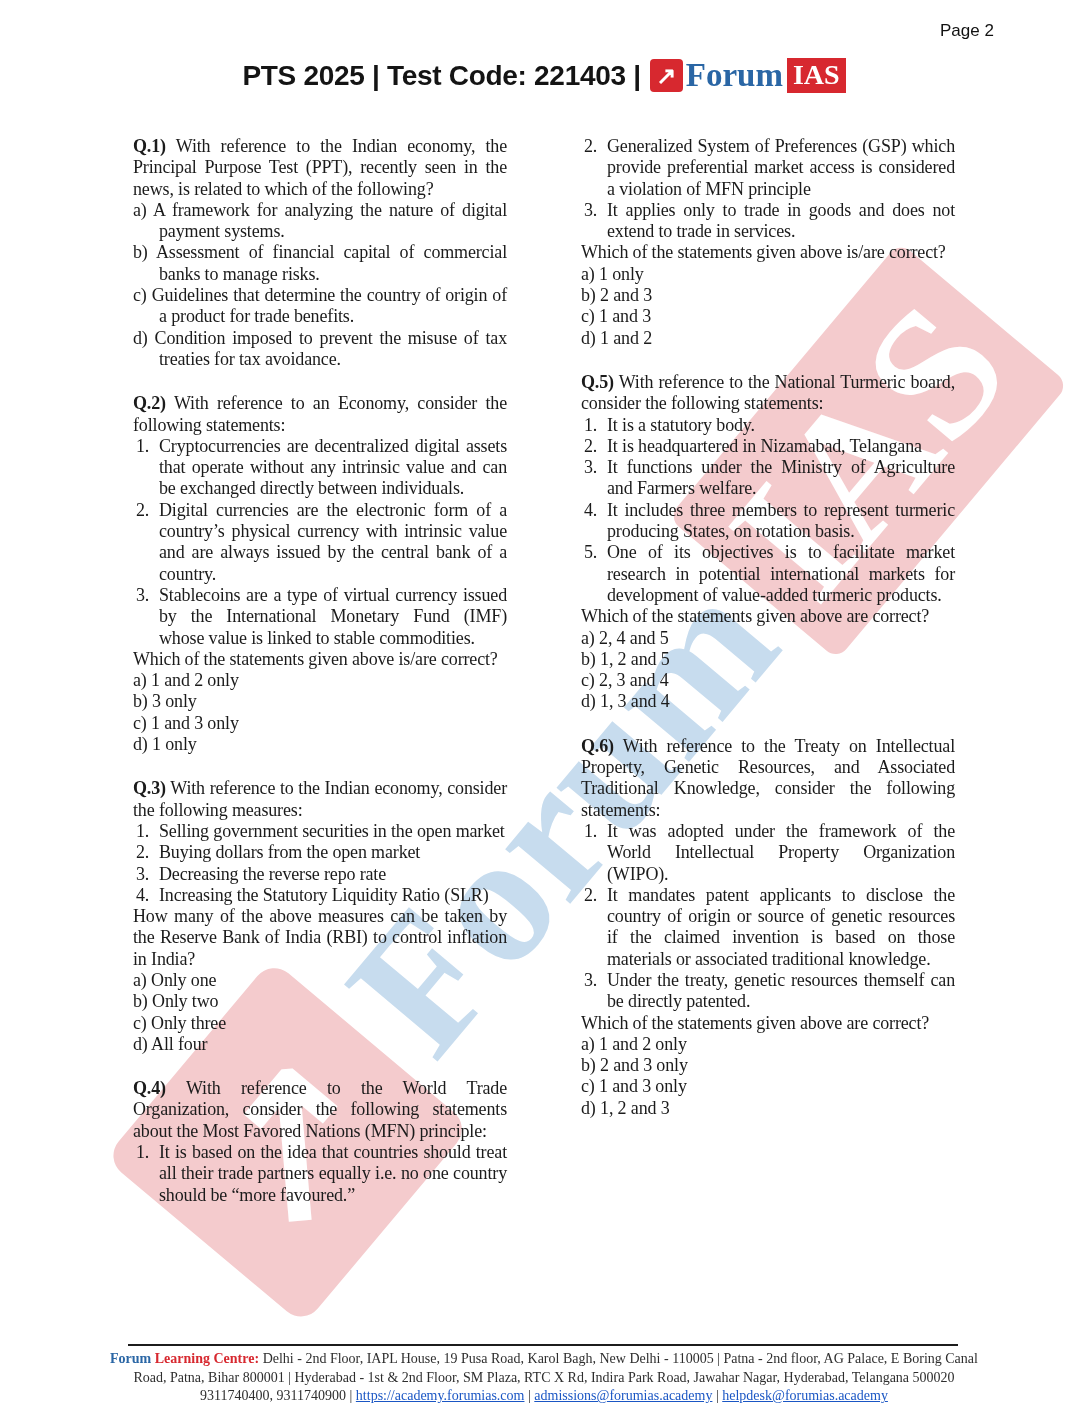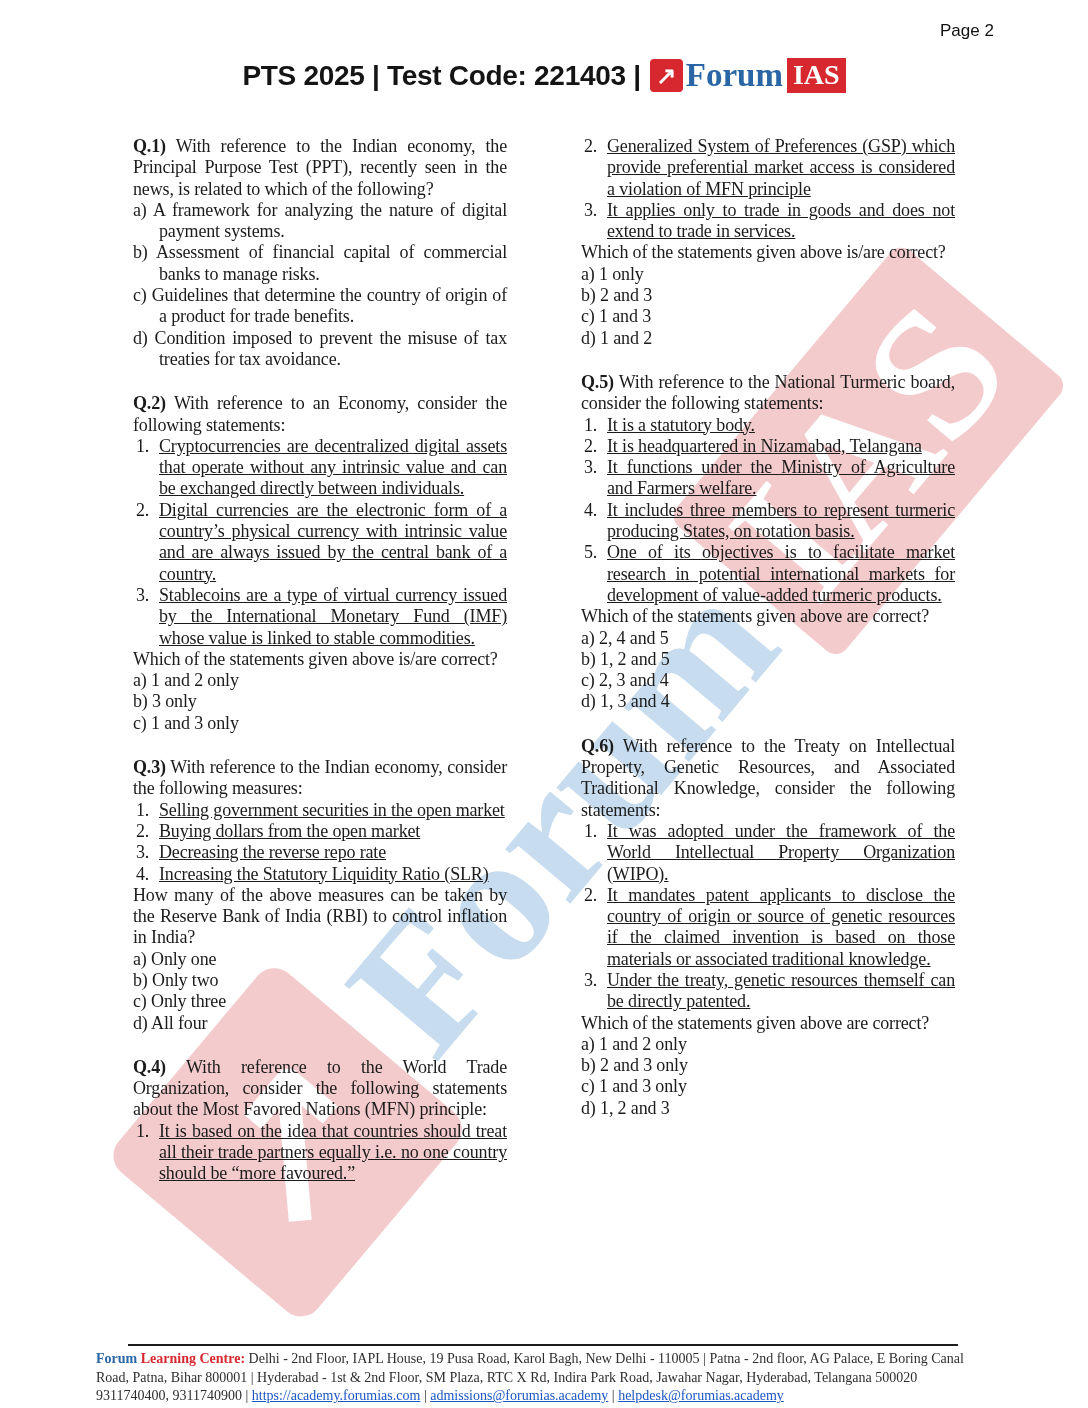--- a/index.html
+++ b/index.html
@@ -33,25 +33,25 @@
   .col{position:absolute;top:131px;width:384px;font-size:18px;line-height:21.3px;
        letter-spacing:-0.15px;z-index:1;}
   .col-left{left:128px;}
   .col-right{left:576px;}
   .qblock{margin:5px;}
   .mt{margin-top:23px;}
   .para{margin:0;text-align:justify;}
   .qnum{font-weight:bold;}
   .stmt{display:flex;padding-left:3px;}
   .stmt-num{flex:0 0 23px;}
-  .stmt-text{flex:1;text-align:justify;text-decoration:underline;}
+  .stmt-text{flex:1;text-align:justify;}
   .opt{padding-left:26px;text-indent:-26px;text-align:justify;}
   
   .footer-rule{position:absolute;left:128px;top:1344px;width:830px;border-top:2px solid #1c1c1c;z-index:1;}
-  .footer{position:absolute;left:96px;top:1350px;width:896px;text-align:left;font-size:14px;
+  .footer{position:absolute;left:96px;top:1350px;width:896px;text-align:center;font-size:14px;
           line-height:18.6px;color:#2e2e2e;z-index:1;}
   .f-blue{color:#2a66a5;font-weight:bold;}
   .f-red{color:#d7282f;font-weight:bold;}
   .flink{color:#1a56c4;text-decoration:underline;cursor:pointer;margin-top:16px;}
   .f-sep{color:#2e2e2e;}
 </style>
 </head>
 <body>
 
 <div class="page">
@@ -98,20 +98,21 @@
           <span class="stmt-text">Digital currencies are the electronic form of a country’s physical currency with intrinsic value and are always issued by the central bank of a country.</span>
         </div>
       <div class="stmt">
           <span class="stmt-num">3.</span>
           <span class="stmt-text">Stablecoins are a type of virtual currency issued by the International Monetary Fund (IMF) whose value is linked to stable commodities.</span>
         </div>
       <p class="para">Which of the statements given above is/are correct?</p>
       <div class="opt"><span>a)</span> <span>1 and 2 only</span></div>
       <div class="opt"><span>b)</span> <span>3 only</span></div>
       <div class="opt"><span>c)</span> <span>1 and 3 only</span></div>
+      <div class="opt"><span>d)</span> <span>1 only</span></div>
     </div>
 
     <div class="qblock mt">
       <p class="para"><span class="qnum">Q.3)</span> <span>With reference to the Indian economy, consider the following measures:</span></p>
       <div class="stmt">
           <span class="stmt-num">1.</span>
           <span class="stmt-text">Selling government securities in the open market</span>
         </div>
       <div class="stmt">
           <span class="stmt-num">2.</span>

